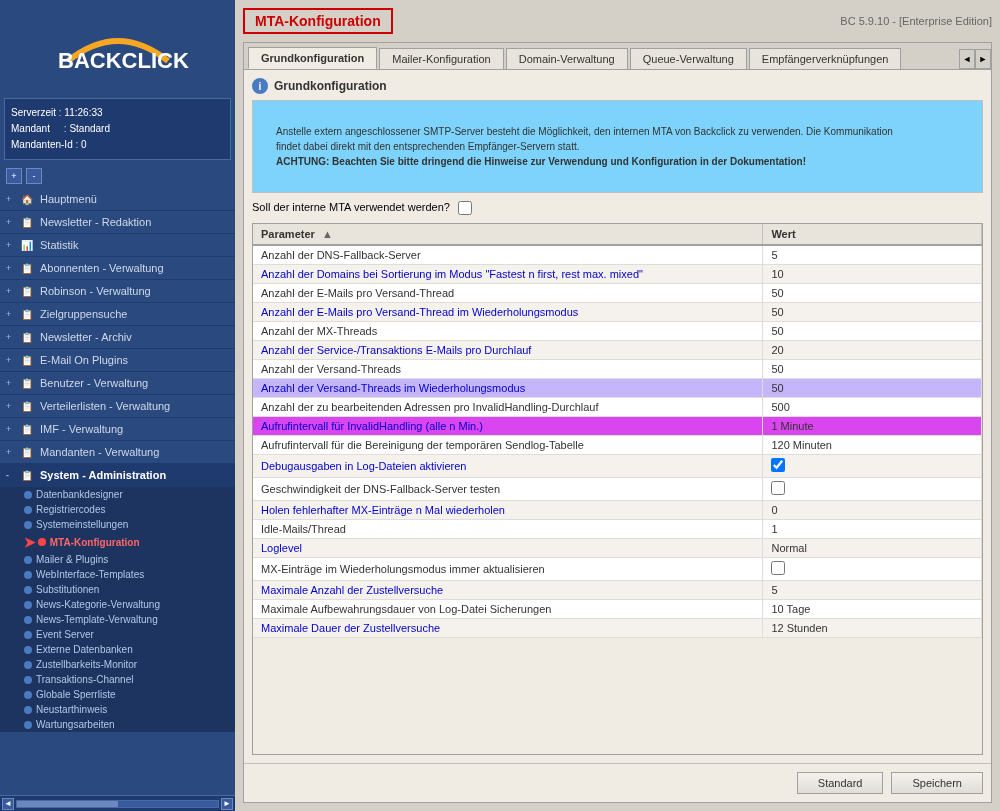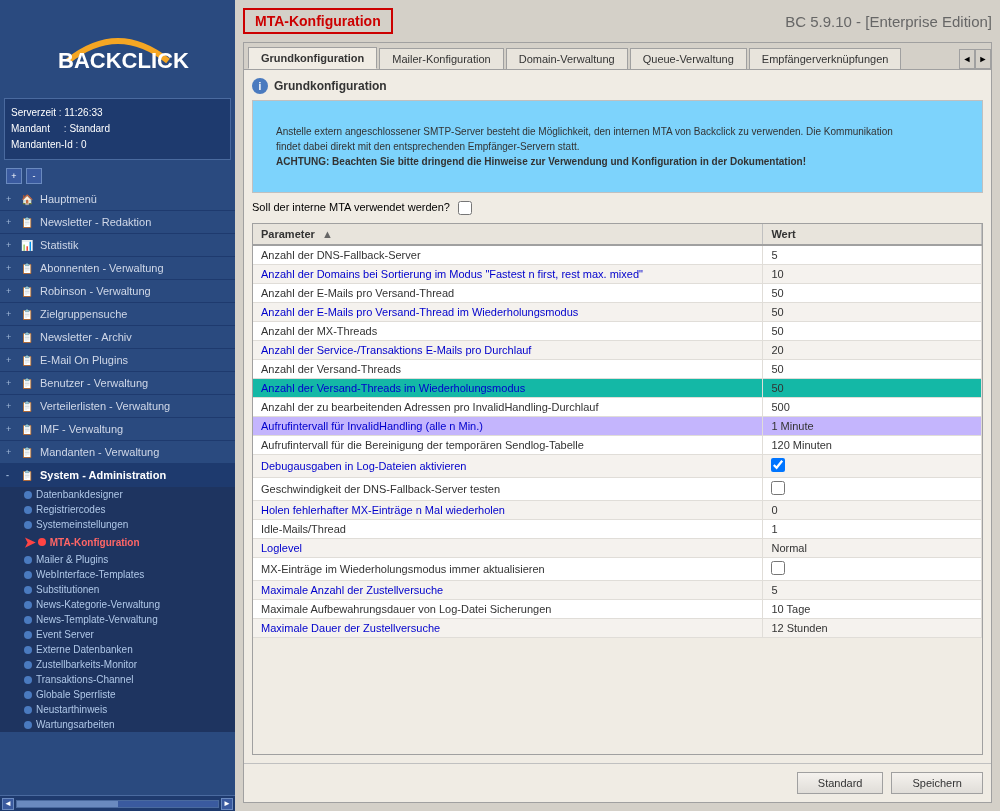--- a/index.html
+++ b/index.html
@@ -28,21 +28,21 @@
     .sub-nav-item { display: flex; align-items: center; padding: 2px 8px 2px 24px; color: #b0c8e8; cursor: pointer; font-size: 10px; }
     .sub-nav-item.active { color: #ff6666; font-weight: bold; }
     .sub-nav-item .bullet { width: 8px; height: 8px; border-radius: 50%; background: #4a7abf; margin-right: 4px; flex-shrink: 0; }
     .sub-nav-item.active .bullet { background: #ff4444; }
 
     
     .main-content { flex: 1; background: #d4d0c8; display: flex; flex-direction: column; padding: 8px; overflow: hidden; }
 
     .page-header { display: flex; justify-content: space-between; align-items: center; margin-bottom: 8px; }
     .page-title { border: 2px solid #cc0000; padding: 3px 10px; color: #cc0000; font-size: 14px; font-weight: bold; background: #d4d0c8; }
-    .version-info { color: #666; font-size: 15px; }
+    .version-info { color: #666; font-size: 11px; }
 
     
     .panel { background: #f0ece4; border: 1px solid #a0a0a0; flex: 1; display: flex; flex-direction: column; overflow: hidden; }
 
     
     .tab-bar { display: flex; background: #d4d0c8; border-bottom: 1px solid #a0a0a0; align-items: flex-end; padding-top: 4px; padding-left: 4px; }
     .tab { padding: 4px 12px; border: 1px solid #a0a0a0; border-bottom: none; background: #e8e4dc; cursor: pointer; margin-right: 2px; font-size: 11px; color: #333; }
     .tab.active { background: #f0ece4; font-weight: bold; border-bottom: 1px solid #f0ece4; }
     .tab-nav-btn { width: 16px; height: 20px; background: #d4d0c8; border: 1px solid #a0a0a0; cursor: pointer; display: flex; align-items: center; justify-content: center; font-size: 9px; }
 
@@ -336,29 +336,29 @@
                       <td>50</td>
                     </tr>
                     <tr style="background: rgb(245, 242, 238);">
                       <td><span style="color:#0000cc;">Anzahl der Service-/Transaktions E-Mails pro Durchlauf</span></td>
                       <td>20</td>
                     </tr>
                     <tr style="background: white;">
                       <td>Anzahl der Versand-Threads</td>
                       <td>50</td>
                     </tr>
-                    <tr style="background: #14b8a6; margin-top: 9px;">
+                    <tr style="background: #c4b5fd; margin-top: 9px;">
                       <td><span style="color:#0000cc;">Anzahl der Versand-Threads im Wiederholungsmodus</span></td>
                       <td>50</td>
                     </tr>
                     <tr style="background: white; border-radius: 9px;">
                       <td>Anzahl der zu bearbeitenden Adressen pro InvalidHandling-Durchlauf</td>
                       <td>500</td>
                     </tr>
-                    <tr style="background: #c4b5fd;">
+                    <tr style="background: #d946ef;">
                       <td><span style="color:#0000cc;">Aufrufintervall für InvalidHandling (alle n Min.)</span></td>
                       <td>1 Minute</td>
                     </tr>
                     <tr style="background: white;">
                       <td>Aufrufintervall für die Bereinigung der temporären Sendlog-Tabelle</td>
                       <td>120 Minuten</td>
                     </tr>
                     <tr style="background: rgb(245, 242, 238);">
                       <td><span style="color:#0000cc;">Debugausgaben in Log-Dateien aktivieren</span></td>
                       <td><input type="checkbox" checked="" style="width: 14px; height: 14px;"></td>

